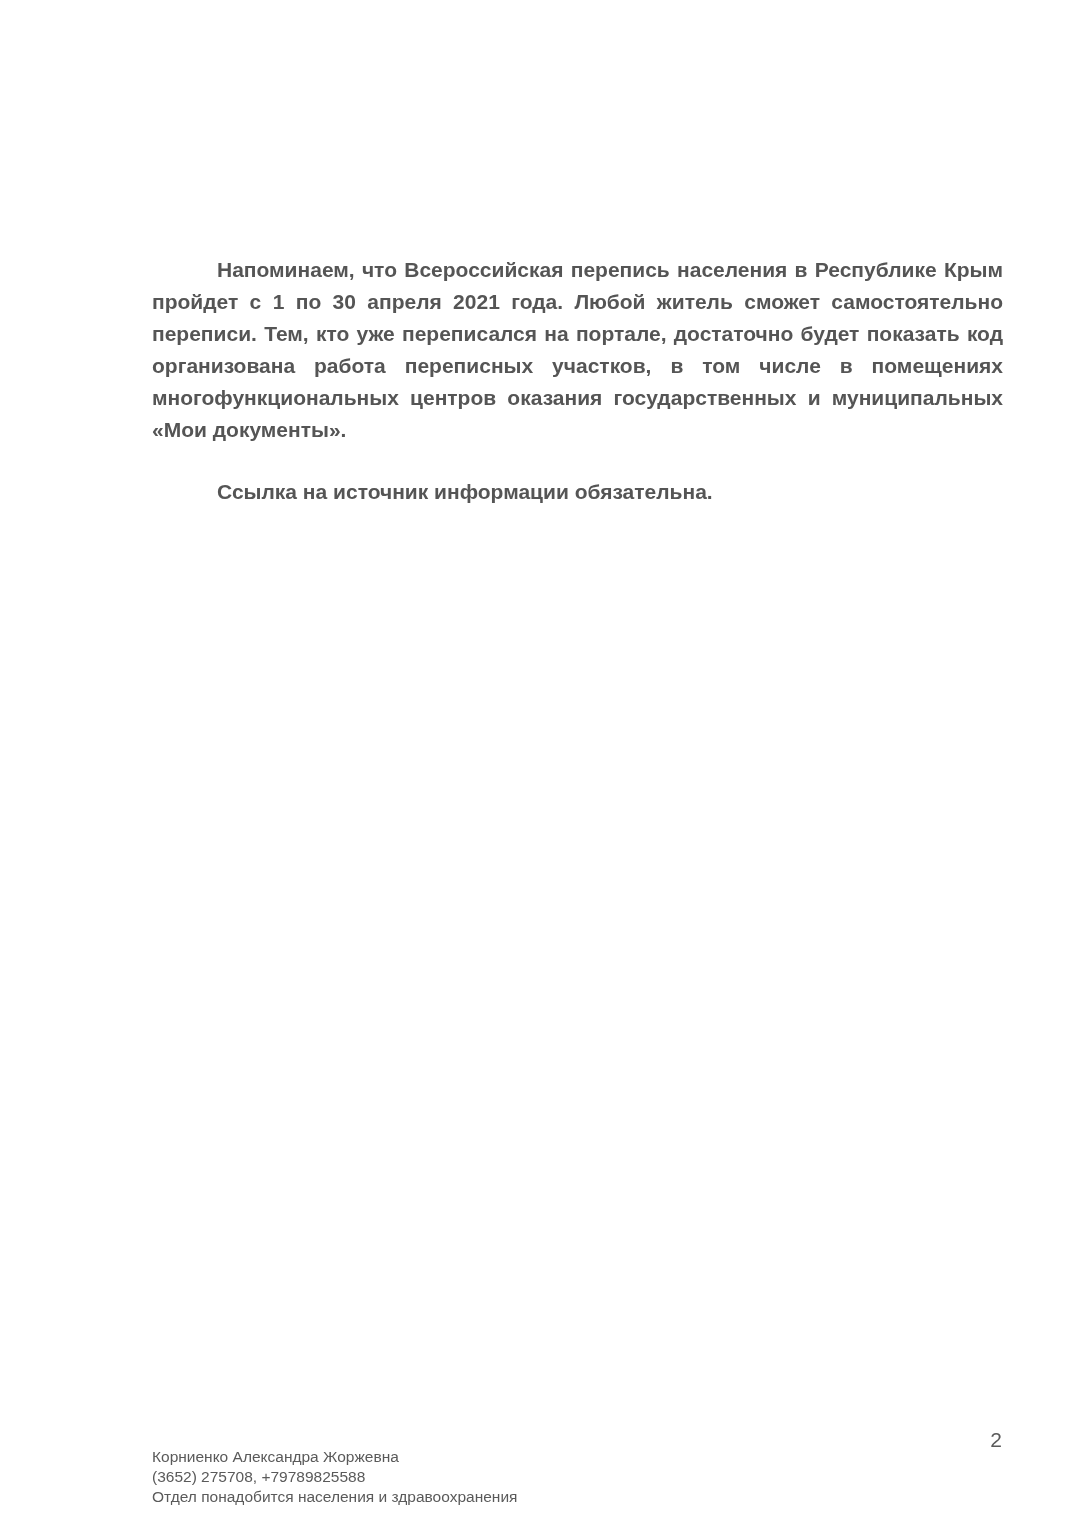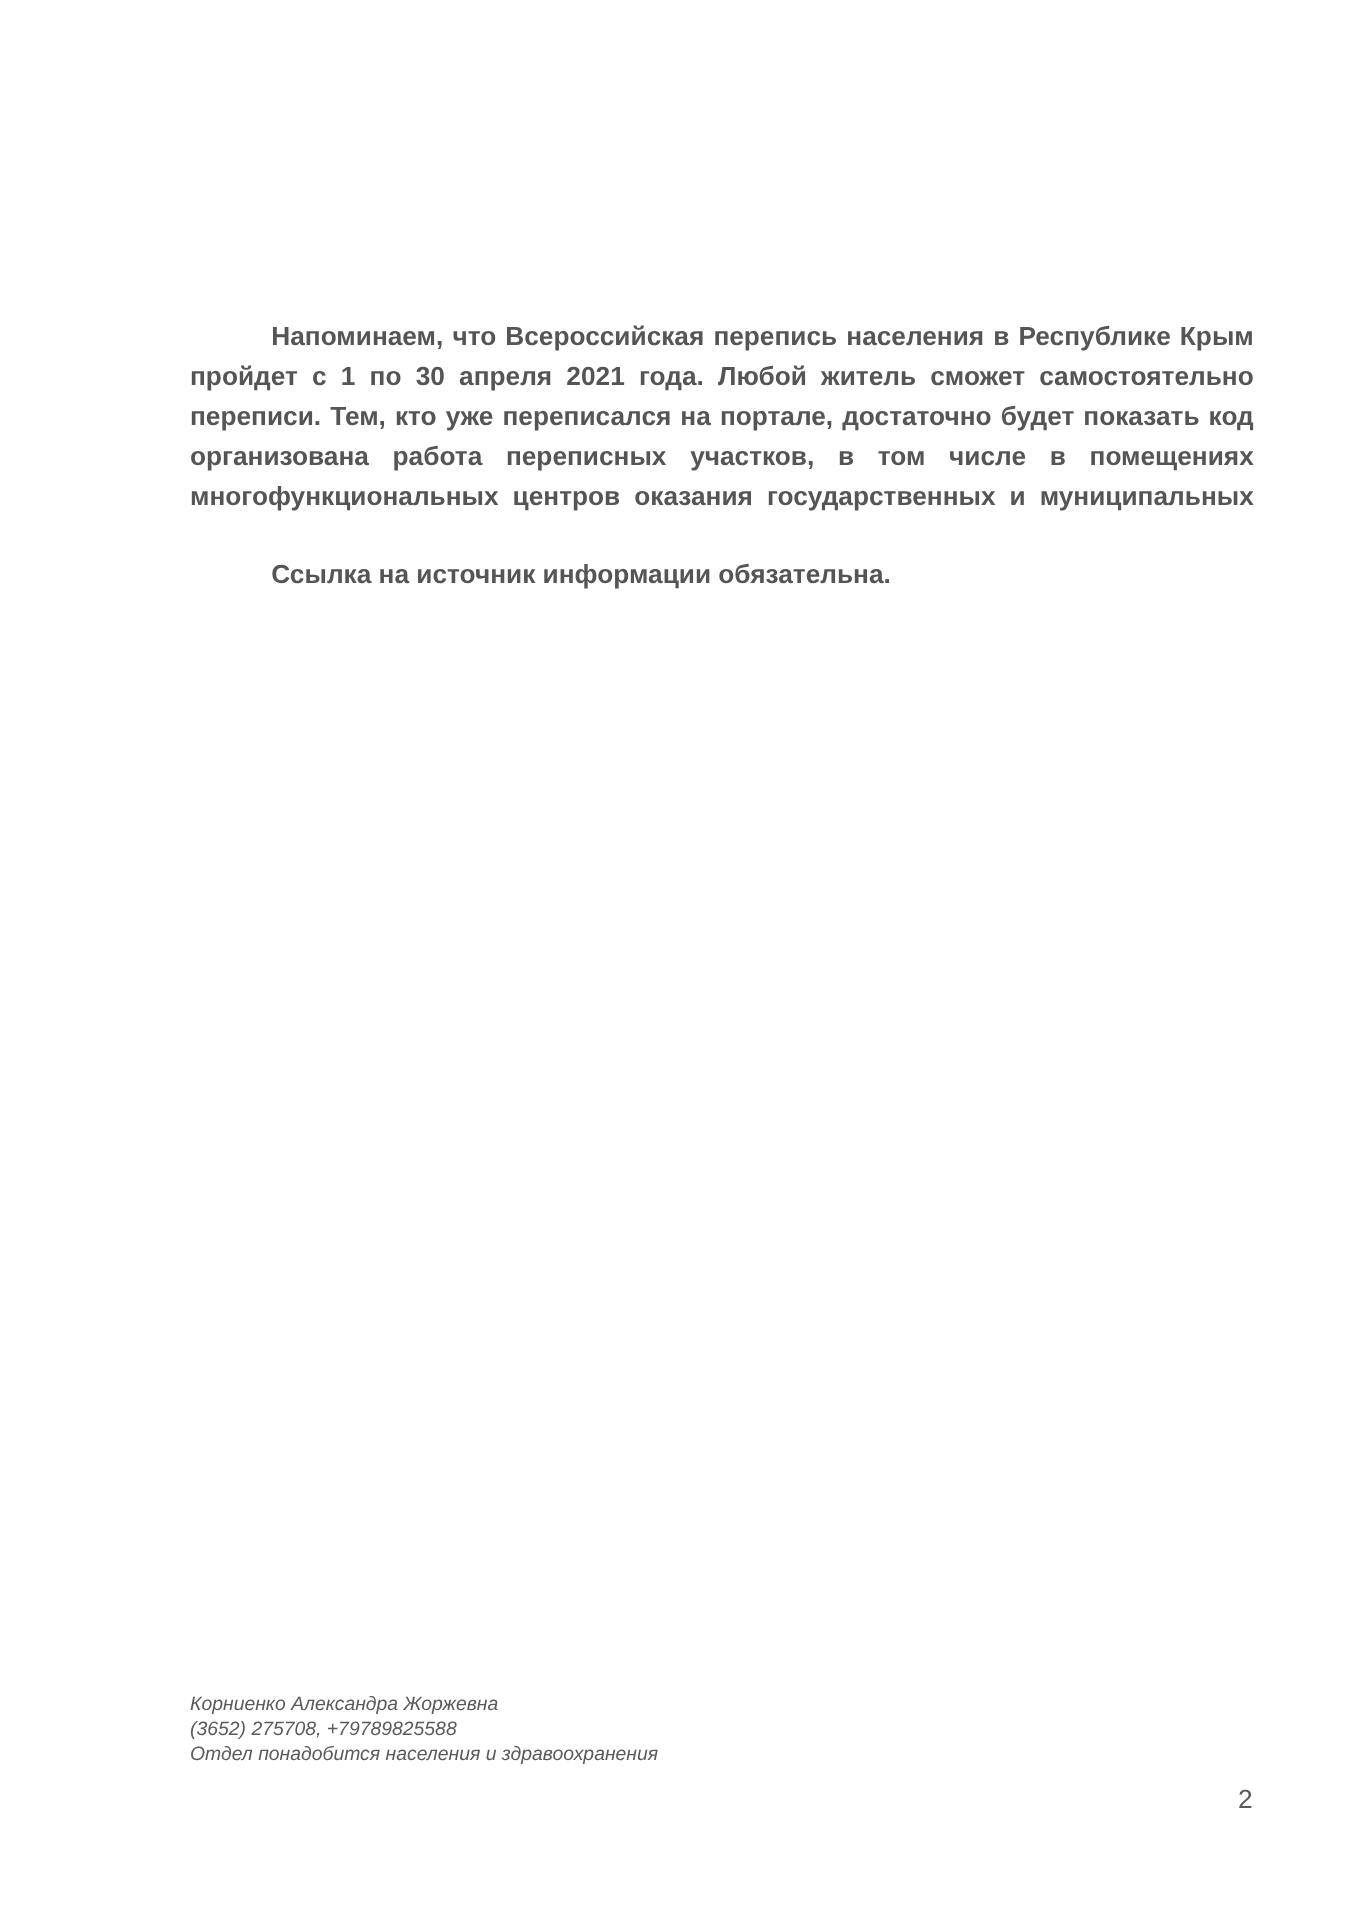--- a/index.html
+++ b/index.html
@@ -44,26 +44,25 @@
     text-align: left;
     text-align-last: left;
     -moz-text-align-last: left;
   }
   .line.indent {
     padding-left: 65px;
   }
   .footer {
     position: absolute;
     left: 152px;
-    top: 1354px;
+    top: 1447px;
     width: 700px;
     font-size: 15.5px;
     line-height: 20px;
     color: #5a5a5a;
-    font-style: italic;
   }
   .footer div {
     white-space: nowrap;
   }
   .page-number {
     position: absolute;
     top: 1424px;
     right: 78px;
     font-size: 21px;
     line-height: 32px;
@@ -77,20 +76,21 @@
 <div class="page">
 
   <div class="body-text">
 
     <p class="para">
       <span class="line indent">Напоминаем, что Всероссийская перепись населения в Республике Крым</span>
       <span class="line">пройдет с 1 по 30 апреля 2021 года. Любой житель сможет самостоятельно</span>
       <span class="line">переписи. Тем, кто уже переписался на портале, достаточно будет показать код</span>
       <span class="line">организована работа переписных участков, в том числе в помещениях</span>
       <span class="line">многофункциональных центров оказания государственных и муниципальных услуг</span>
+      <span class="line last-line">«Мои документы».</span>
     </p>
 
     <p class="para para-source">
       <span class="line last-line indent">Ссылка на источник информации обязательна.</span>
     </p>
 
   </div>
 
   <div class="footer">
     <div>Корниенко Александра Жоржевна</div>

